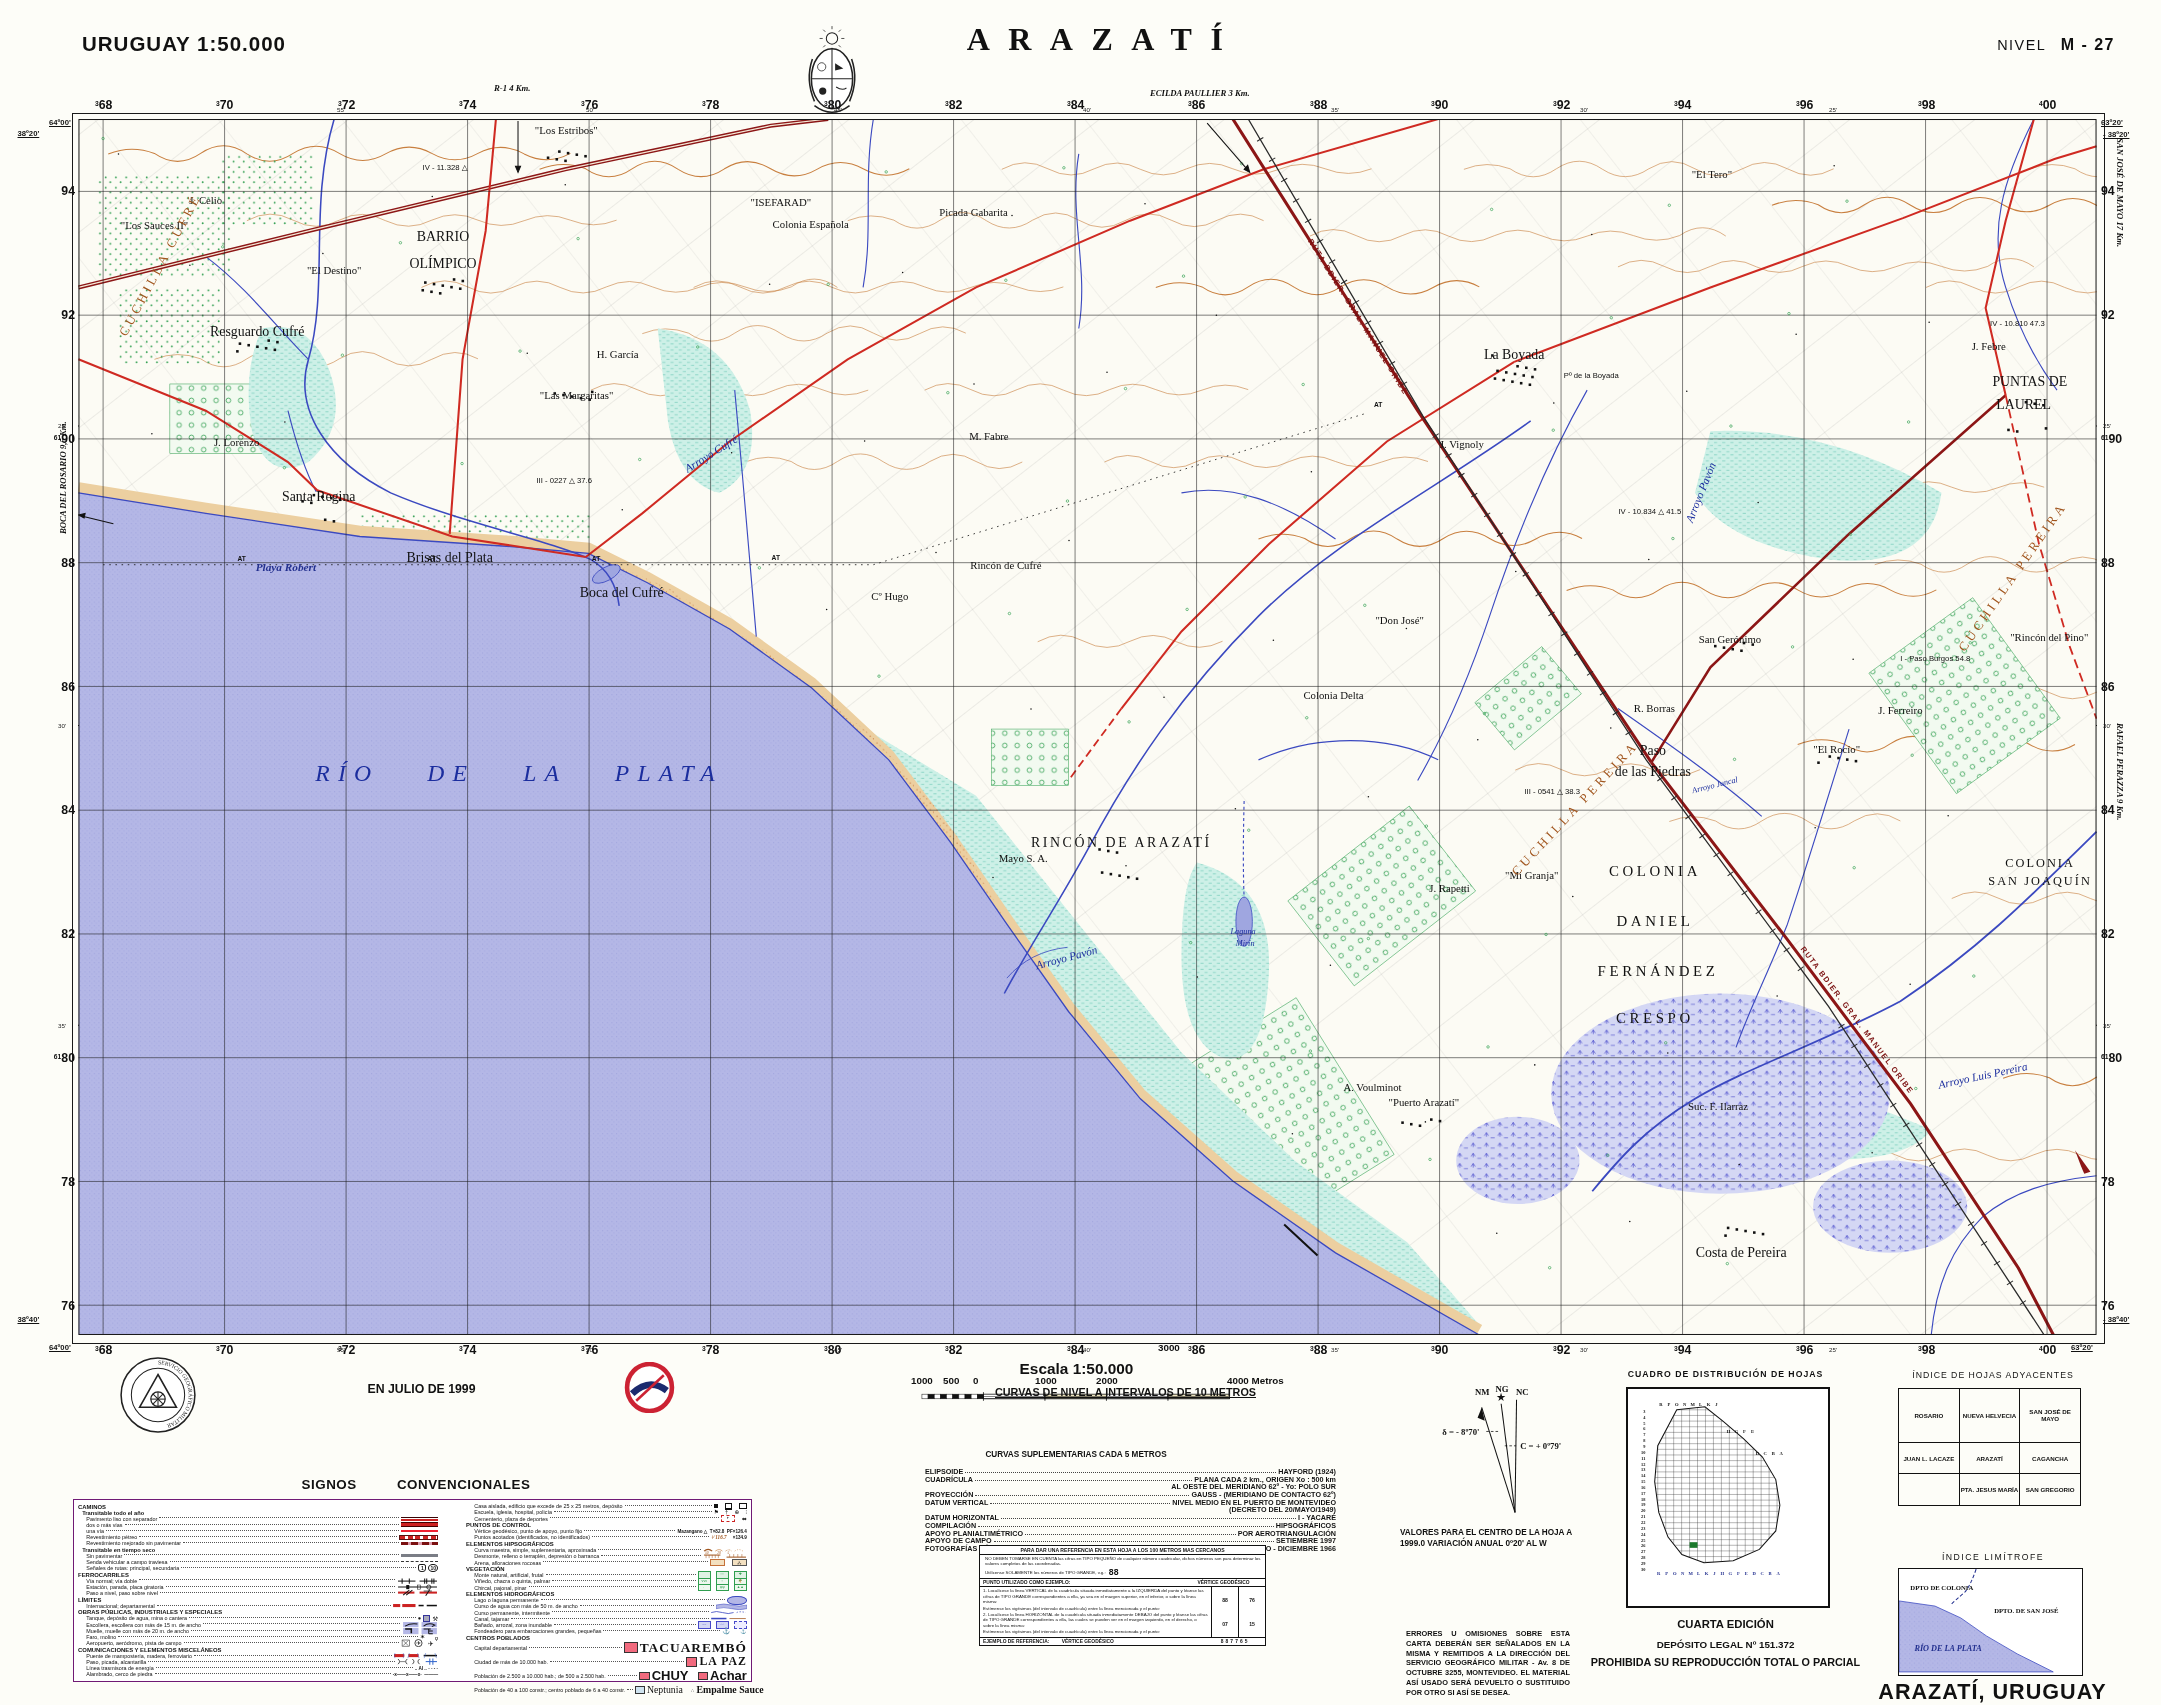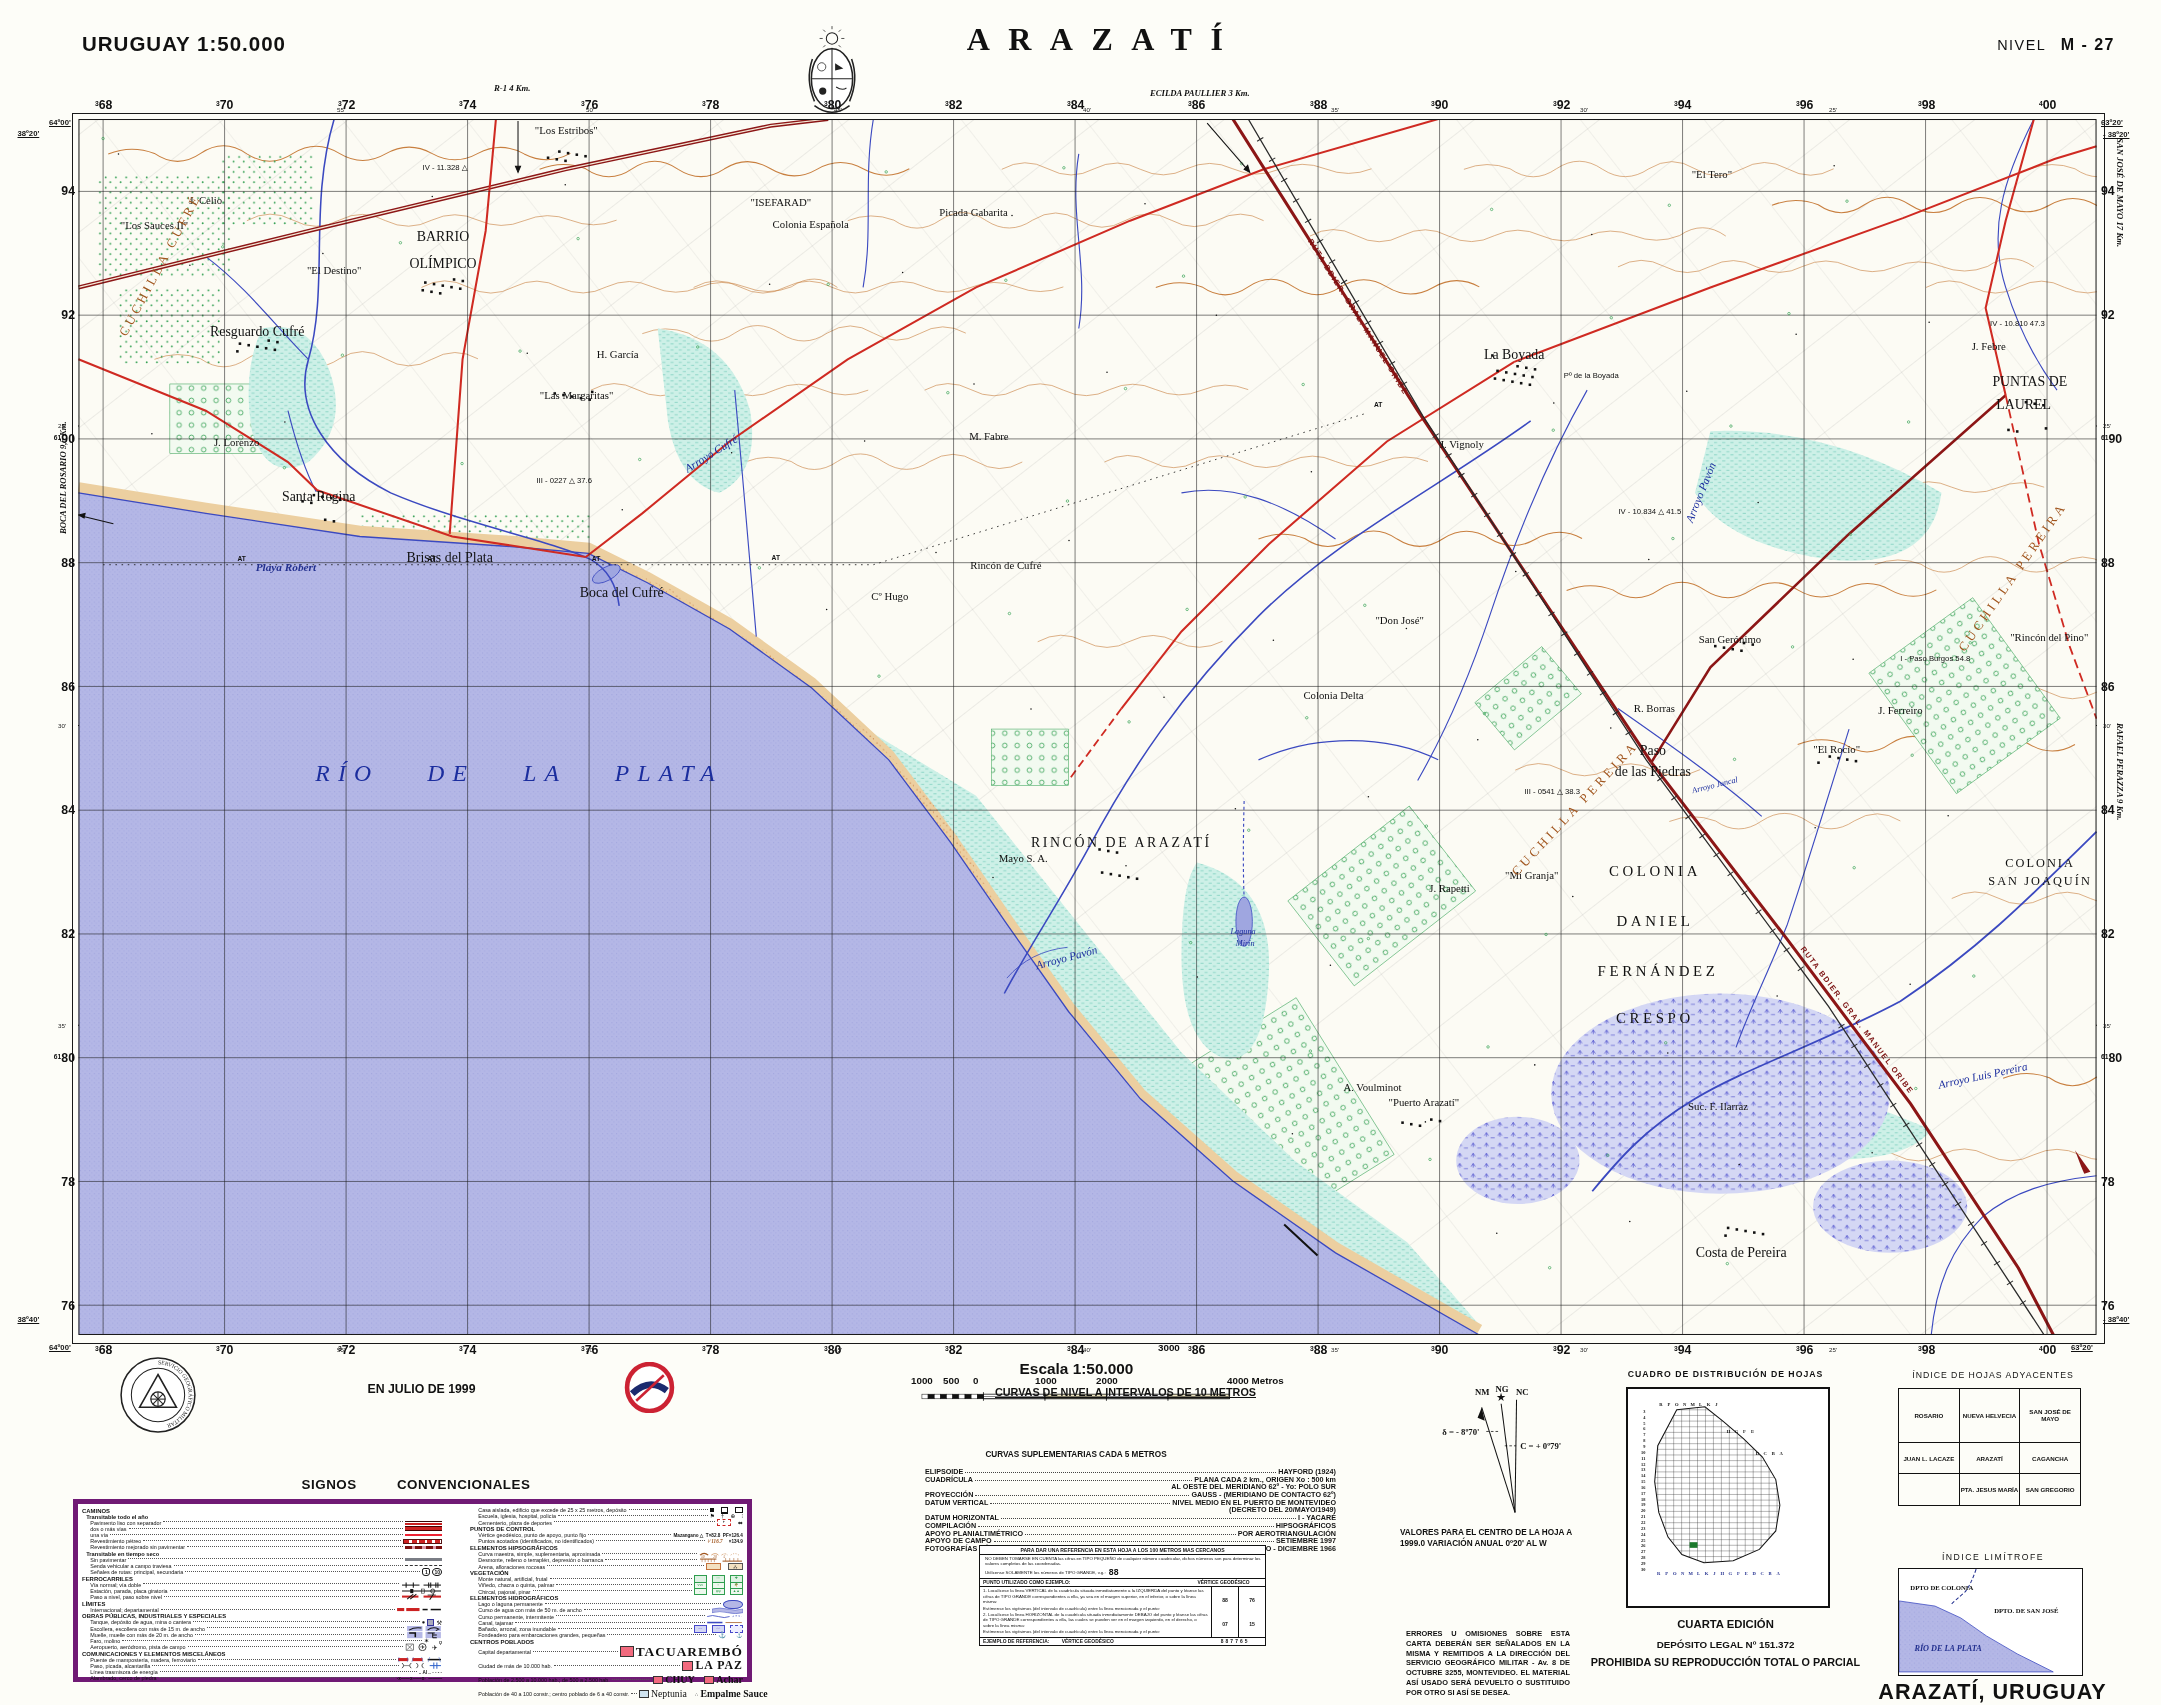--- a/index.html
+++ b/index.html
@@ -32,33 +32,33 @@
   .water-sm{font-size:16px;font-style:italic;fill:#1b2d9e;}
   .beach{font-size:22px;font-style:italic;font-weight:bold;fill:#23308f;}
   .cuchilla{font-size:25px;fill:#a0541c;letter-spacing:7px;}
   .route{font-size:15px;font-weight:bold;fill:#7a1010;letter-spacing:3px;font-family:"Liberation Sans",sans-serif;}
   .at{font-size:13px;font-weight:bold;fill:#111;font-family:"Liberation Sans",sans-serif;}
   
   #prepared{position:absolute;left:221px;top:1378px;width:401px;text-align:center;
             font:bold 12.3px "Liberation Sans",sans-serif;line-height:22.6px;}
   #signos-title{position:absolute;left:82px;top:1477px;width:668px;text-align:center;
             font:bold 13.4px "Liberation Sans",sans-serif;word-spacing:36px;letter-spacing:0.5px;}
-  #signos-box{position:absolute;left:73px;top:1499px;width:679px;height:183px;border:5px solid #701a75;
+  #signos-box{position:absolute;left:73px;top:1499px;width:679px;height:183px;border:1px solid #701a75;
               display:flex;padding:3.1px 4.1px;box-sizing:border-box;background:#fff;gap:28px;}
   .lcol{flex:0 0 360px;} .rcol{flex:1;}
   .lg-h{font:bold 5.9px "Liberation Sans",sans-serif;margin-top:0.5px;}
   .lg-s{font:bold 5.7px "Liberation Sans",sans-serif;padding-left:4.1px;}
   .lg-row{display:flex;align-items:center;height:6.2px;}
   .lg-row.tall{height:14px;}
   .lg-t{font:5.4px "Liberation Sans",sans-serif;padding-left:8.2px;white-space:nowrap;}
   .lg-lead{flex:1;border-bottom:0.5px dotted #555;margin:0 2.1px 1.5px 2.1px;min-width:5.1px;}
   .lg-sym{flex:0 0 auto;display:flex;align-items:center;gap:2.1px;}
   .samp-cap{font-family:"Liberation Serif",serif;font-weight:bold;font-size:13.4px;letter-spacing:1px;}
   .samp-c10{font-family:"Liberation Serif",serif;font-weight:bold;font-size:11.8px;letter-spacing:1px;}
-  .samp-c25{font-family:Liberation Serif, serif;font-weight:bold;font-size:10px;}
+  .samp-c25{font-family:Liberation Sans, sans-serif;font-weight:bold;font-size:13px;}
   .samp-c40{font-family:"Liberation Serif",serif;font-size:9.8px;}
   .blob{display:inline-block;width:8.2px;height:6.2px;background:#f26a7e;border:0.5px solid #333;}
   
   #escala{position:absolute;left:948px;top:1360px;width:257px;text-align:center;font:bold 15.4px "Liberation Sans",sans-serif;}
   .sbar-num{position:absolute;font:bold 9.8px "Liberation Sans",sans-serif;}
   #curvas1{position:absolute;left:896px;top:1386px;width:360px;text-align:right;font:bold 10.8px "Liberation Sans",sans-serif;text-decoration:underline;}
   #curvas2{position:absolute;left:896px;top:1450px;width:360px;text-align:center;font:bold 8.2px "Liberation Sans",sans-serif;}
   #specs{position:absolute;left:925px;top:1467px;width:411px;}
   .spec-row{display:flex;font:bold 7.2px "Liberation Sans",sans-serif;height:7.7px;}
   .spec-k{white-space:nowrap;}

